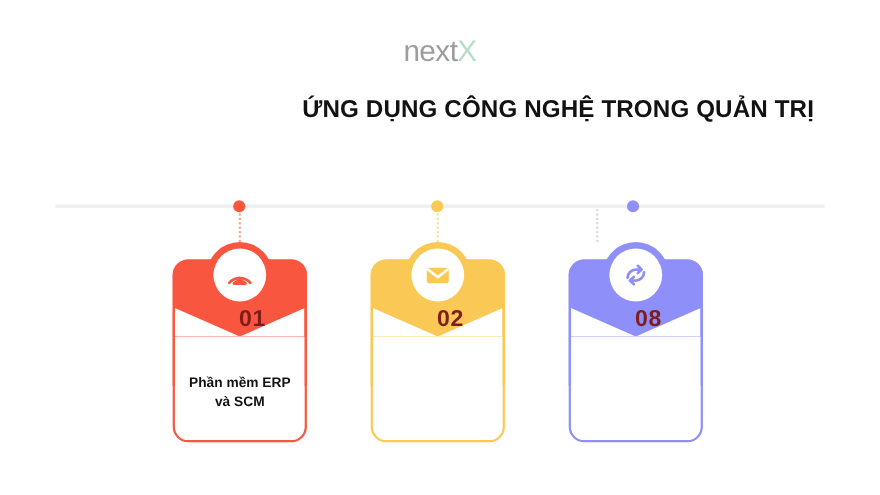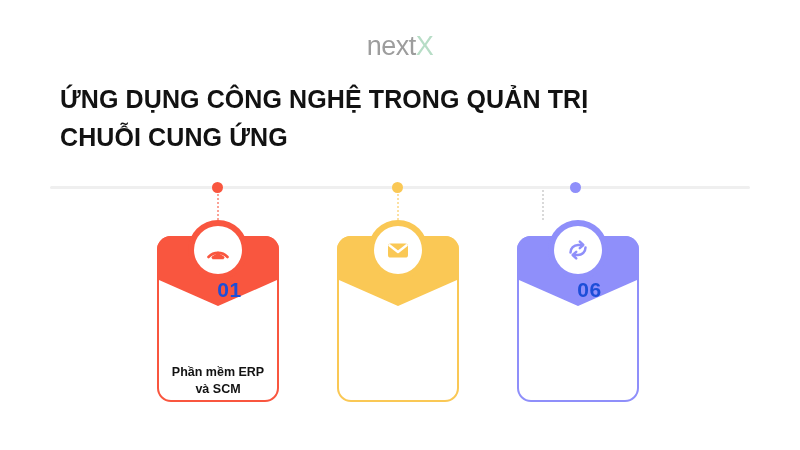--- a/index.html
+++ b/index.html
@@ -17,24 +17,24 @@
     text-align: center;
     font-size: 27px; font-weight: 400; letter-spacing: -0.5px;
     line-height: 32px;
   }
   .logo .logo-next { color: #9d9d9d; }
   .logo .logo-x { color: #b7ddc6; }
 
   
   .title {
     position: absolute; top: 80px; left: 60px; width: 680px;
-    text-align: left;
+    text-align: right;
     color: #121212;
     font-weight: bold;
-    font-size: 25px;
+    font-size: 22px;
     line-height: 38px;
     letter-spacing: 0.1px;
   }
   .title .tl { display: block; white-space: nowrap; }
 
   
   .timeline-line {
     position: absolute; left: 50px; top: 186px;
     width: 700px; height: 3px;
     background: #efefef; border-radius: 2px;
@@ -79,28 +79,28 @@
     bottom: 96px;
     background: #ffffff;
     -webkit-clip-path: polygon(0 0, 50% 100%, 100% 0, 100% 100%, 0 100%);
     clip-path: polygon(0 0, 50% 100%, 100% 0, 100% 100%, 0 100%);
   }
 
   
   .card-number {
     position: absolute; left: 0; top: 58px; width: 145px;
     text-align: center;
-    color: #1d4ed8;
+    color: #7f1d1d;
     font-size: 21px; font-weight: bold;
     letter-spacing: 0.5px;
   }
 
   
   .card-label {
-    position: absolute; left: 8px; bottom: 4px; width: 106px;
+    position: absolute; left: 8px; bottom: 28px; width: 106px;
     text-align: center;
     color: #121212;
     font-size: 12.5px; font-weight: bold; line-height: 17px;
   }
 
   
   .card-circle {
     position: absolute; left: 31px; top: 0;
     width: 60px; height: 60px; border-radius: 50%;
   }
@@ -116,21 +116,20 @@
 <body>
 
 <div class="page">
 
   <div class="logo">
     <span class="logo-next" style="color: rgb(157, 157, 157);">next</span><span class="logo-x" style="color: rgb(183, 221, 198);">X</span>
   </div>
 
   <div class="title">
     <span class="tl">ỨNG DỤNG CÔNG NGHỆ TRONG QUẢN TRỊ</span>
-    <span class="tl">CHUỖI CUNG ỨNG</span>
   </div>
 
   <div class="timeline-line" style="background: rgb(239, 239, 239);"></div>
 
   <div class="node-dot" style="left: 212px; background: rgb(249, 86, 63);"></div>
   <div class="node-dash" style="left: 217px; border-left-color: rgb(249, 86, 63); opacity: 0.55;"></div>
 
   <div class="node-dot" style="left: 392px; background: rgb(250, 200, 85);"></div>
   <div class="node-dash" style="left: 397px; border-left-color: rgb(250, 200, 85); opacity: 0.55;"></div>
 
@@ -152,35 +151,36 @@
         <path d="M15 16.2 L20.6 24.2 L9.4 24.2 Z" fill="#f9563f"></path>
       </svg>
     </div>
   </div>
 
   <div class="card" style="left:337px;">
     <div class="card-top" style="background: rgb(250, 200, 85);"></div>
     <div class="card-flap-v"></div>
     <div class="card-flap"></div>
     <div class="card-body" style="border-color: rgb(250, 200, 85);"></div>
+    <div class="card-number">02</div>
     <div class="card-circle" style="background: rgb(250, 200, 85);"></div>
     <div class="card-circle-inner">
       <svg width="28" height="28" viewBox="0 0 28 28">
         <rect x="4" y="7.5" width="20" height="14" rx="2.6" fill="#fac855"></rect>
         <path d="M5.4 9.2 L14 16 L22.6 9.2" fill="none" stroke="#ffffff" stroke-width="2.4" stroke-linecap="round" stroke-linejoin="round"></path>
       </svg>
     </div>
   </div>
 
   <div class="card" style="left:517px;">
     <div class="card-top" style="background: rgb(143, 143, 250);"></div>
     <div class="card-flap-v"></div>
     <div class="card-flap"></div>
     <div class="card-body" style="border-color: rgb(143, 143, 250);"></div>
-    <div class="card-number">06</div>
+    <div class="card-number">08</div>
     <div class="card-circle" style="background: rgb(143, 143, 250);"></div>
     <div class="card-circle-inner">
       <svg width="30" height="30" viewBox="0 0 30 30">
         <path d="M7.5 17.5 A7.5 7.5 0 0 1 15 10 L19.5 10" fill="none" stroke="#8f8ffa" stroke-width="2.5" stroke-linecap="round"></path>
         <path d="M16.8 6.7 L20.3 10 L16.8 13.2" fill="none" stroke="#8f8ffa" stroke-width="2.5" stroke-linecap="round" stroke-linejoin="round"></path>
         <path d="M22.5 12.5 A7.5 7.5 0 0 1 15 20 L10.5 20" fill="none" stroke="#8f8ffa" stroke-width="2.5" stroke-linecap="round"></path>
         <path d="M13.2 16.8 L9.7 20 L13.2 23.3" fill="none" stroke="#8f8ffa" stroke-width="2.5" stroke-linecap="round" stroke-linejoin="round"></path>
       </svg>
     </div>
   </div>

